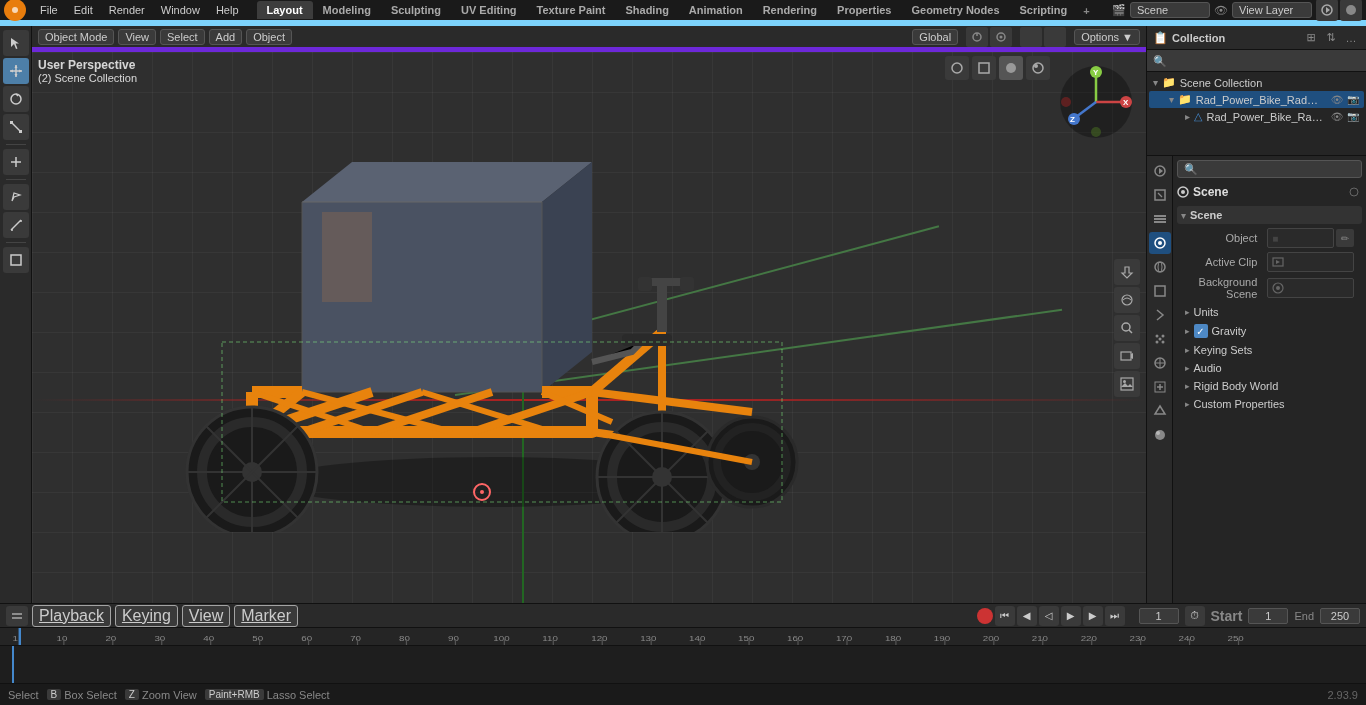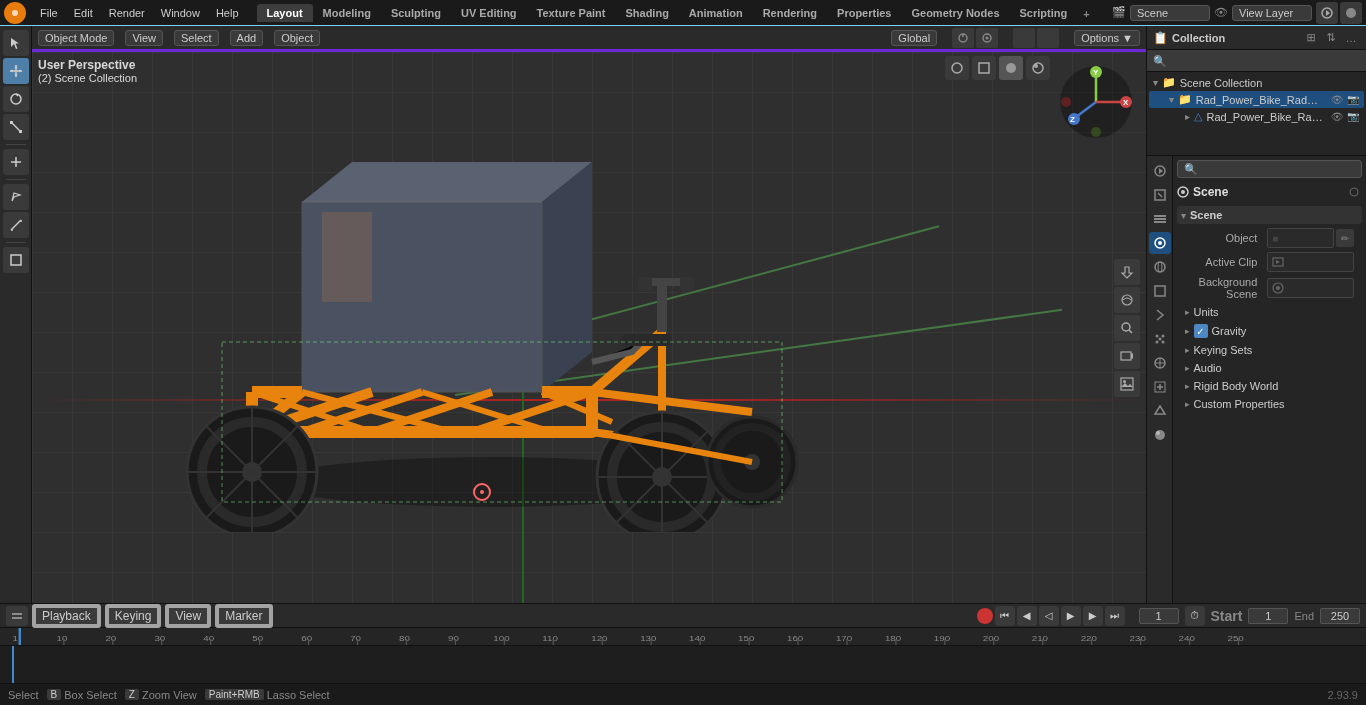--- a/index.html
+++ b/index.html
@@ -14,21 +14,21 @@
       display: flex;
       flex-direction: column;
     }
 
     
     .top-menu {
       height: 26px;
       background: #1a1a1a;
       display: flex;
       align-items: center;
-      border-bottom: 1px solid #7dd3fc;
+      border-bottom: 6px solid #7dd3fc;
       padding: 0 4px;
       flex-shrink: 0;
     }
     .top-menu .logo {
       width: 22px; height: 22px;
       background: #e87d0d;
       border-radius: 50%;
       margin-right: 6px;
       display: flex; align-items: center; justify-content: center;
       font-weight: bold; color: white; font-size: 10px;
@@ -126,22 +126,22 @@
       position: relative;
       background: #222;
     }
 
     .viewport-header {
       height: 26px;
       background: #2a2a2a;
       display: flex;
       align-items: center;
       padding: 0 6px;
-      gap: 11px;
-      border-bottom: 3px solid #6d28d9;
+      gap: 4px;
+      border-bottom: 5px solid #6d28d9;
       flex-shrink: 0;
     }
     .viewport-btn {
       background: #3a3a3a;
       border: 1px solid #555;
       color: #ccc;
       padding: 1px 6px;
       font-size: 11px;
       border-radius: 3px;
       cursor: pointer;
@@ -389,26 +389,27 @@
       height: 24px;
       background: #2a2a2a;
       display: flex;
       align-items: center;
       padding: 0 6px;
       gap: 4px;
       border-bottom: 1px solid #111;
     }
     .tl-btn {
       background: #3a3a3a;
-      border: 4px solid #a3a3a3;
+      border: 1px solid #a3a3a3;
       color: #ccc;
       padding: 1px 6px;
-      font-size: 12px;
+      font-size: 16px;
       border-radius: 3px;
       cursor: pointer;
+      text-decoration: underline;
     }
     .tl-spacer { flex: 1; }
 
     .tl-transport {
       display: flex; gap: 2px; align-items: center;
     }
     .tl-transport-btn {
       width: 20px; height: 20px;
       background: #3a3a3a;
       border-radius: 3px;

